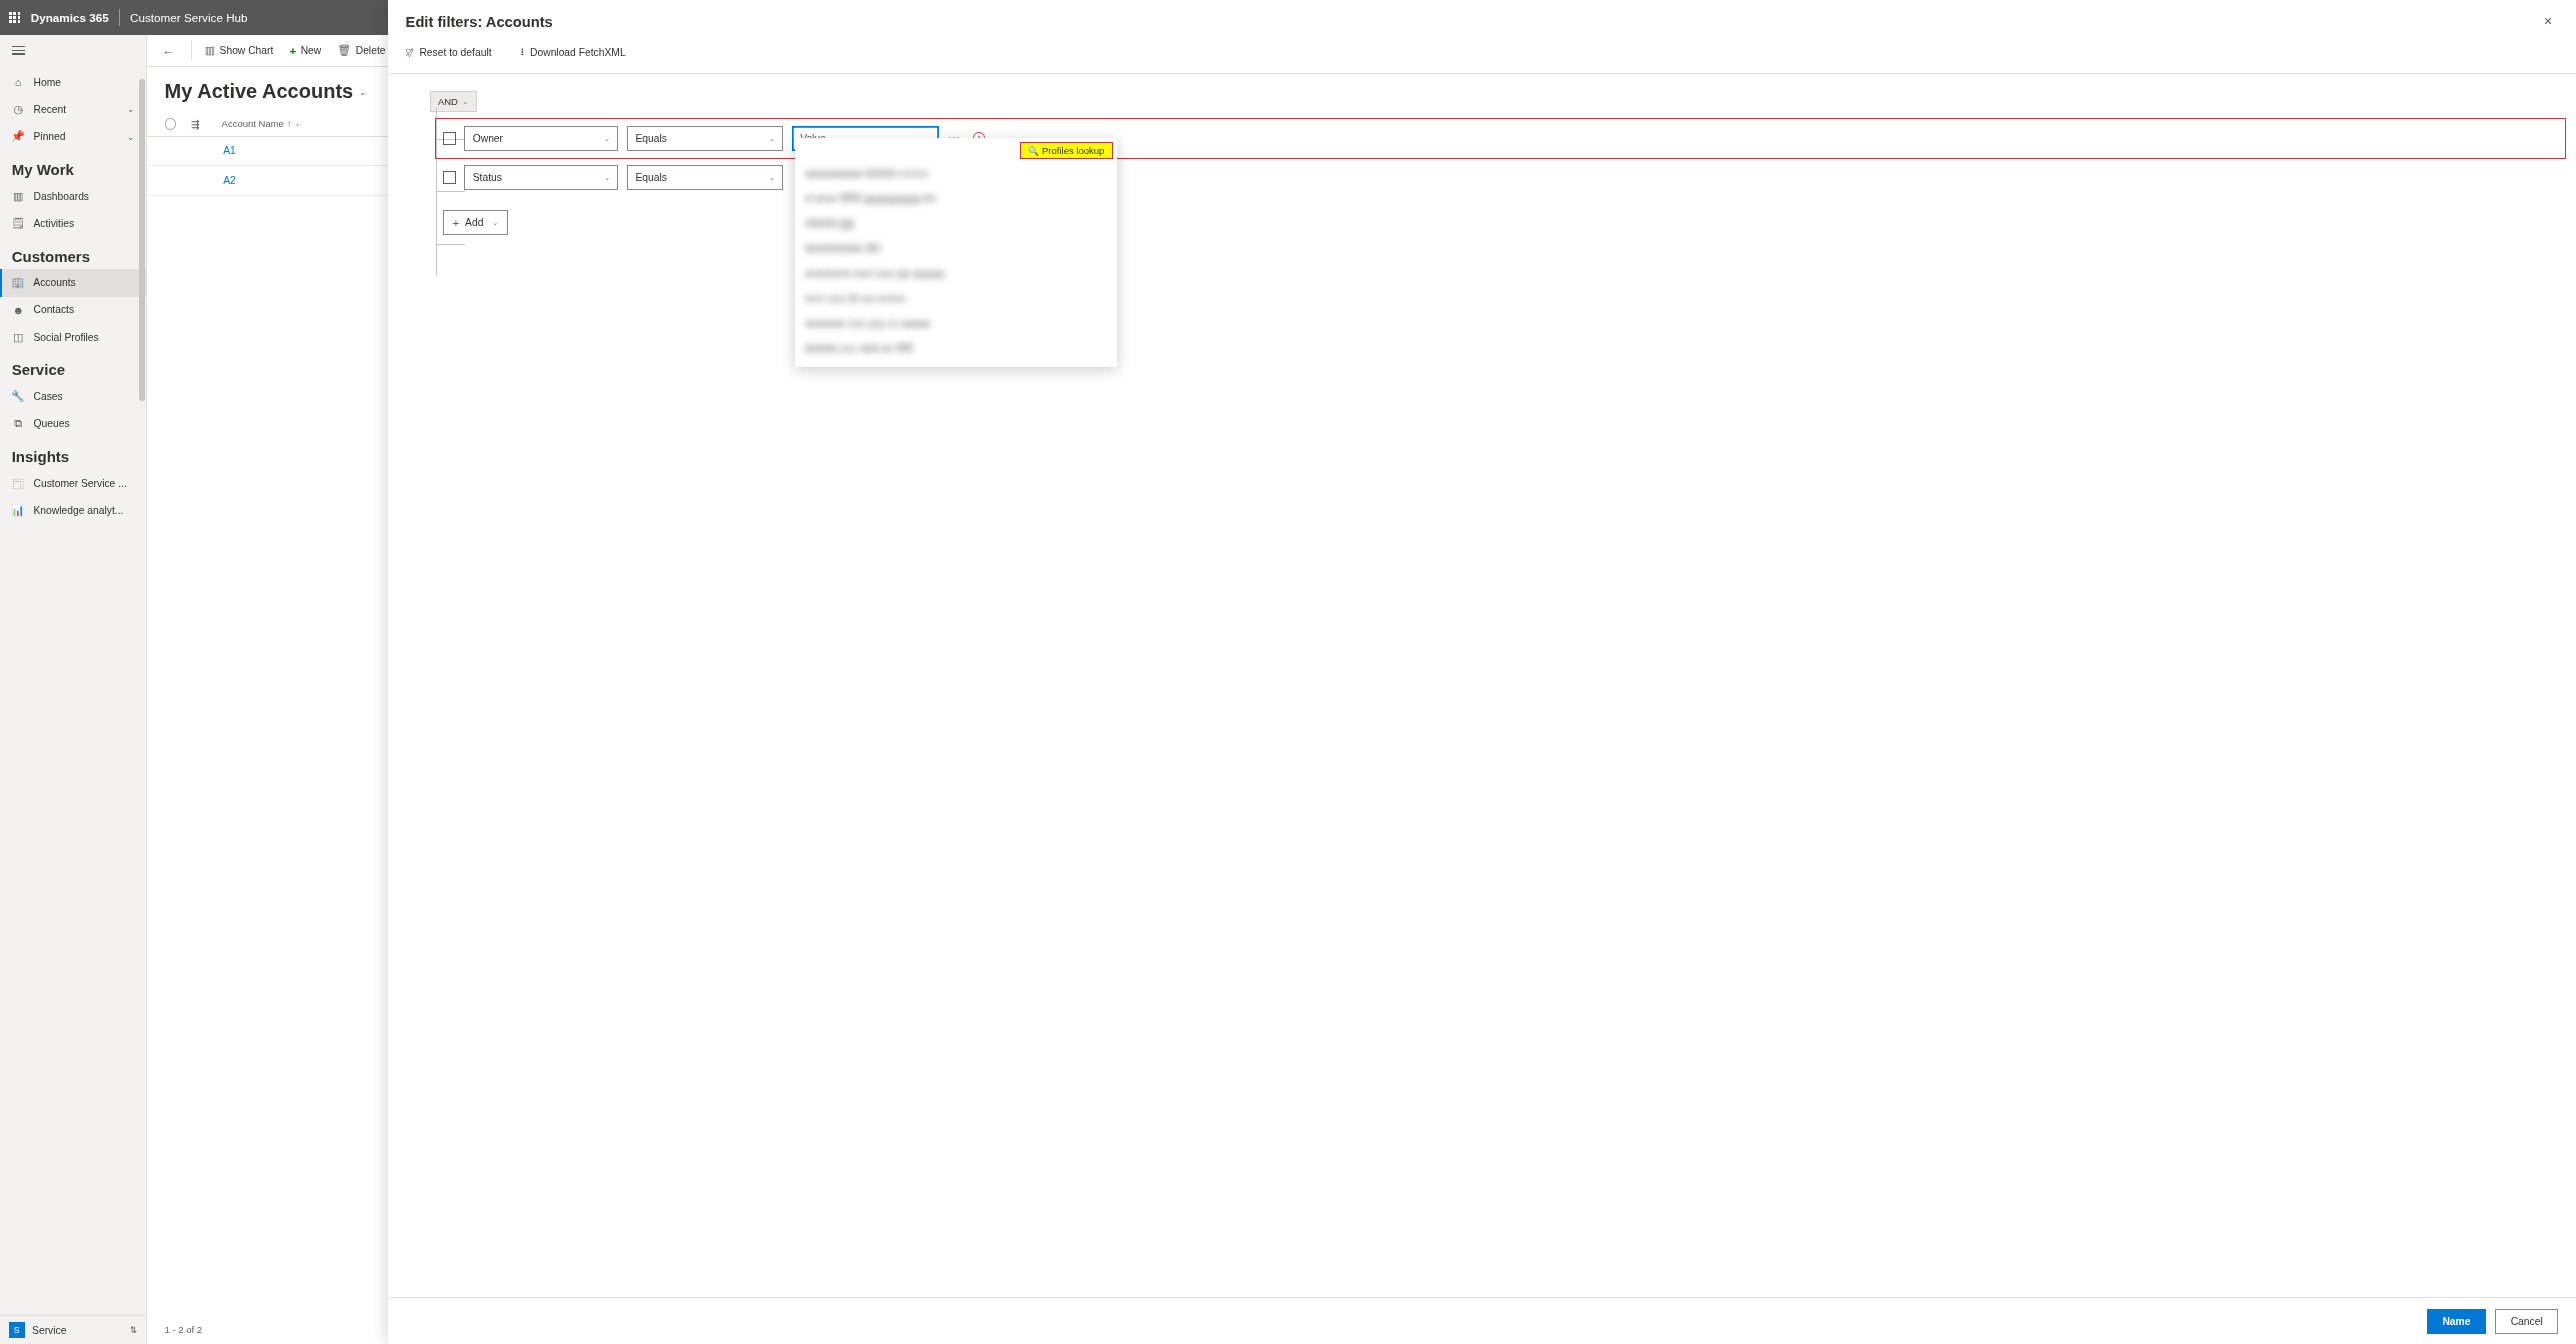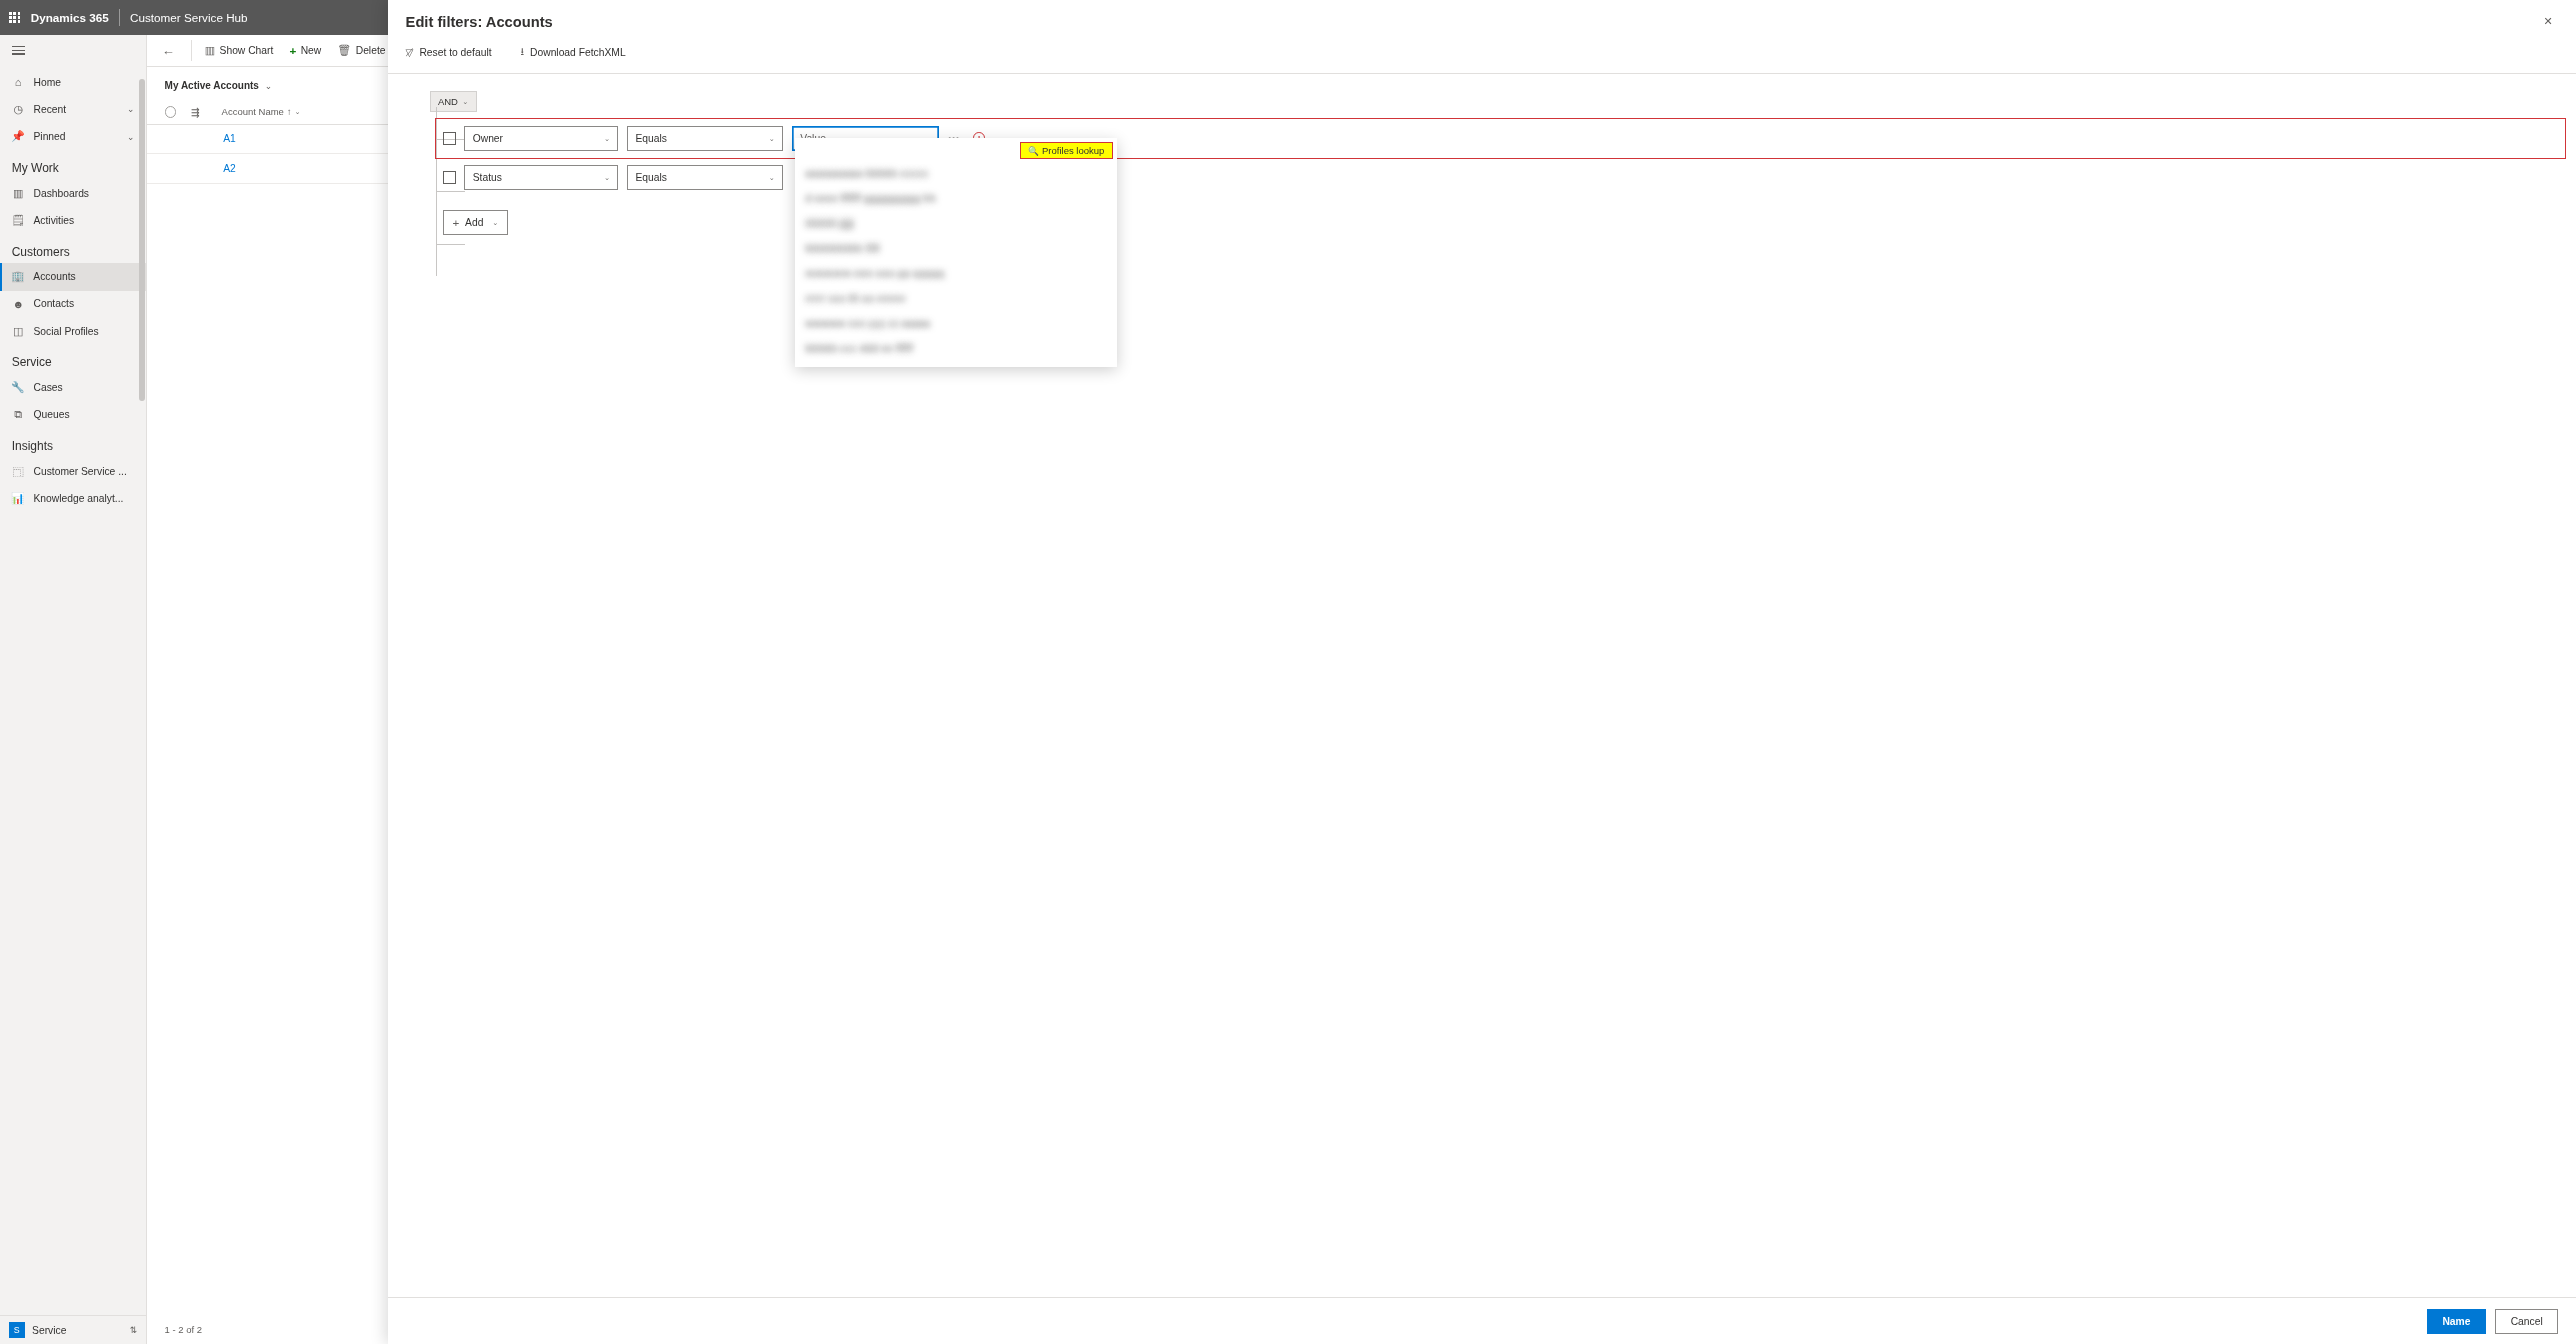--- a/index.html
+++ b/index.html
@@ -17,36 +17,36 @@
 .shell { display: flex; height: calc(100% - 35px); }
 
 .sidebar { width: 147px; background: #f3f2f1; border-right: 0.7px solid #e1dfdd; display: flex; flex-direction: column; position: relative; }
 .sb-ham { padding: 8.8px 11.7px; cursor: pointer; }
 .sb-ham div { width: 13px; height: 1.5px; background: #605e5c; margin: 2.2px 0; }
 .sb-scroll { flex: 1; overflow-y: auto; padding-top: 2.9px; }
 .sb-item { display: flex; align-items: center; gap: 8.8px; padding: 7.3px 11.7px; cursor: pointer; color: #323130; font-size: 10.3px; }
 .sb-item .icon { width: 13px; color: #605e5c; font-size: 11px; display: flex; justify-content: center; }
 .sb-item .chev { margin-left: auto; color: #605e5c; font-size: 8.8px; }
 .sb-item.selected { background: #e1dfdd; border-left: 2.2px solid #0078d4; padding-left: 9.5px; }
-.sb-group { padding: 10.3px 11.7px 4.4px; font-weight: 400; color: #323130; font-size: 12px; }
+.sb-group { padding: 10.3px 11.7px 4.4px; font-weight: 700; color: #323130; font-size: 15px; }
 .sb-footer { border-top: 0.7px solid #e1dfdd; display: flex; align-items: center; padding: 5.9px 8.8px; gap: 7.3px; cursor: pointer; }
 .sb-footer .tile { width: 16px; height: 16px; background: #0078d4; color: #fff; display: flex; align-items: center; justify-content: center; font-size: 8.8px; }
 .sb-footer .chev2 { margin-left: auto; color: #605e5c; font-size: 8.8px; }
 .sb-scrollbar { position: absolute; right: 1.5px; top: 44px; width: 5.9px; height: 322px; background: #c8c6c4; border-radius: 2.9px; }
 
 .content { flex: 1; display: flex; flex-direction: column; background: #fff; }
 .cmdbar { height: 32px; border-bottom: 0.7px solid #e1dfdd; display: flex; align-items: center; padding: 0 8.8px; gap: 10.3px; }
 .cmdbar .back { color: #605e5c; cursor: pointer; font-size: 13px; padding: 2.9px 5.9px; }
 .cmdbar .sep { width: 0.7px; height: 20.5px; background: #e1dfdd; }
 .cmd-btn { display: flex; align-items: center; gap: 4.4px; cursor: pointer; padding: 4.4px 2.9px; color: #323130; }
 .cmd-btn .ico { color: #605e5c; font-size: 11px; }
 .cmd-btn.new .ico { color: #107c10; font-size: 11.7px; font-weight: bold; }
 
 .view-header { padding: 13px 17.6px 8.8px; display: flex; align-items: center; gap: 5.9px; }
-.view-header h2 { font-size: 10px; font-weight: 600; }
+.view-header h2 { font-size: 20px; font-weight: 600; }
 .view-header .chev { color: #605e5c; font-size: 8.8px; }
 
 .grid-head { display: flex; align-items: center; padding: 5.9px 17.6px; border-bottom: 0.7px solid #e1dfdd; gap: 14.7px; color: #605e5c; font-size: 9.5px; }
 .grid-head .circ { width: 11.7px; height: 11.7px; border: 1.1px solid #a19f9d; border-radius: 50%; }
 .grid-head .hier { font-size: 10.3px; }
 .grid-head .colname { display: flex; align-items: center; gap: 2.9px; margin-left: 7.3px; }
 .grid-row { display: flex; align-items: center; padding: 8.8px 17.6px; border-bottom: 0.7px solid #edebe9; gap: 14.7px; }
 .grid-row .spacer { width: 11.7px; }
 .grid-row .spacer2 { width: 10.3px; }
 .grid-row a { color: #0078d4; cursor: pointer; margin-left: 7.3px; }

